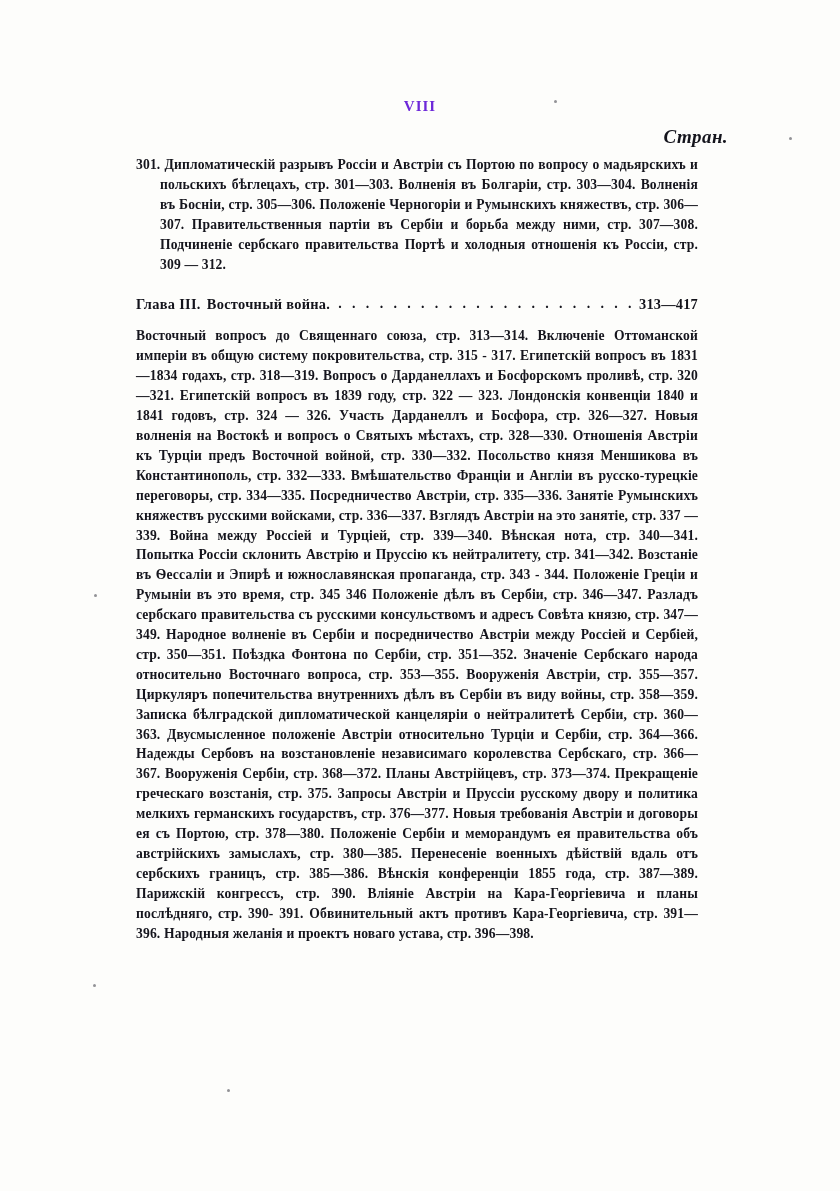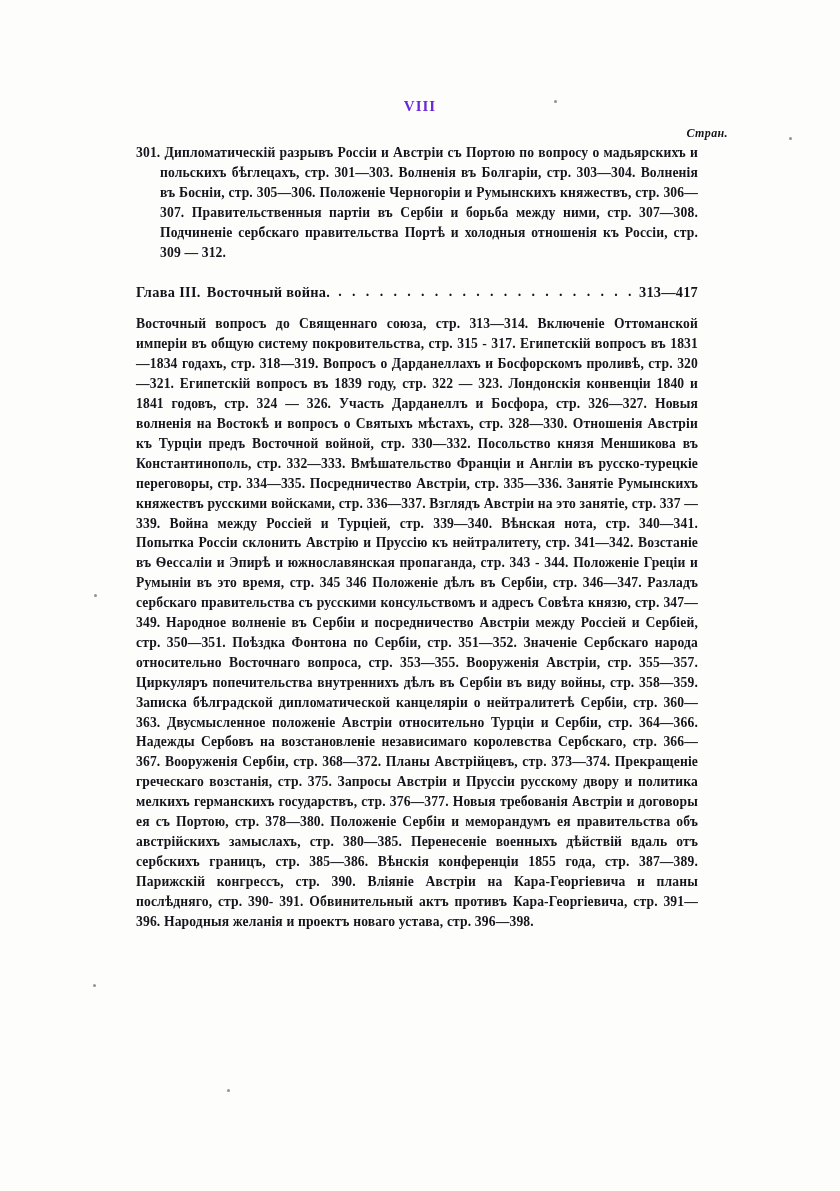--- a/index.html
+++ b/index.html
@@ -31,30 +31,30 @@
     text-align: center;
     font-size: 15px;
     letter-spacing: 1px;
     font-weight: 600;
     color: #6d28d9;
   }
   .col-head {
     position: absolute;
     top: 126px;
     right: 112px;
-    font-size: 12px;
+    font-size: 19px;
     font-style: italic;
     font-weight: 700;
     letter-spacing: 0.4px;
     color: #14141c;
   }
   .content {
     position: absolute;
     left: 136px;
-    top: 143px;
+    top: 155px;
     width: 562px;
   }
   .para {
     font-size: 13.6px;
     line-height: 19.9px;
     text-align: justify;
     letter-spacing: 0.15px;
     font-weight: 600;
     color: #15151d;
     margin: 0;

